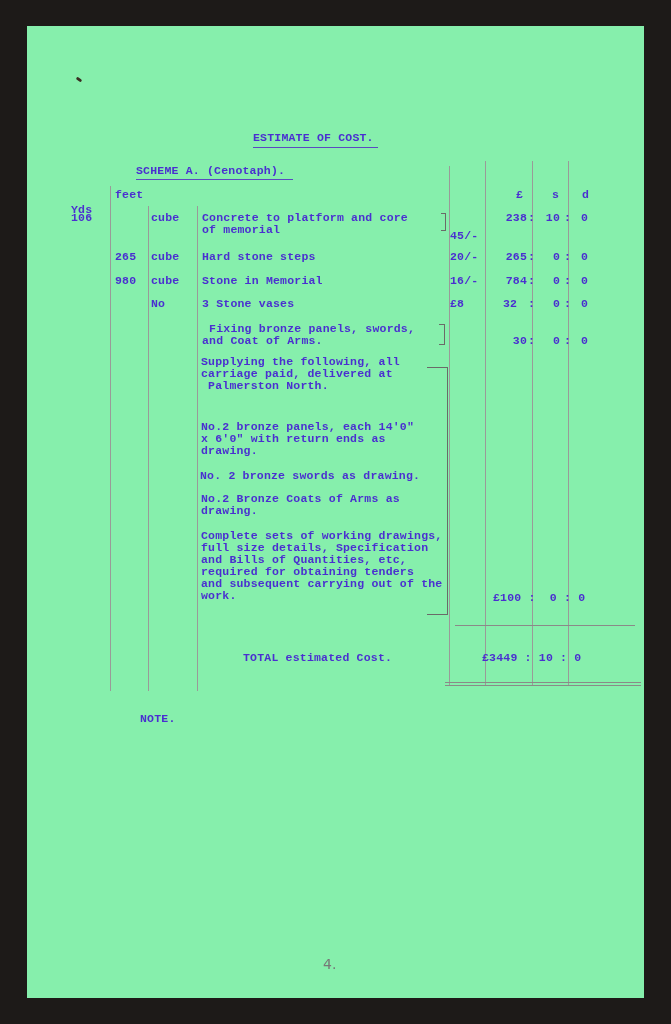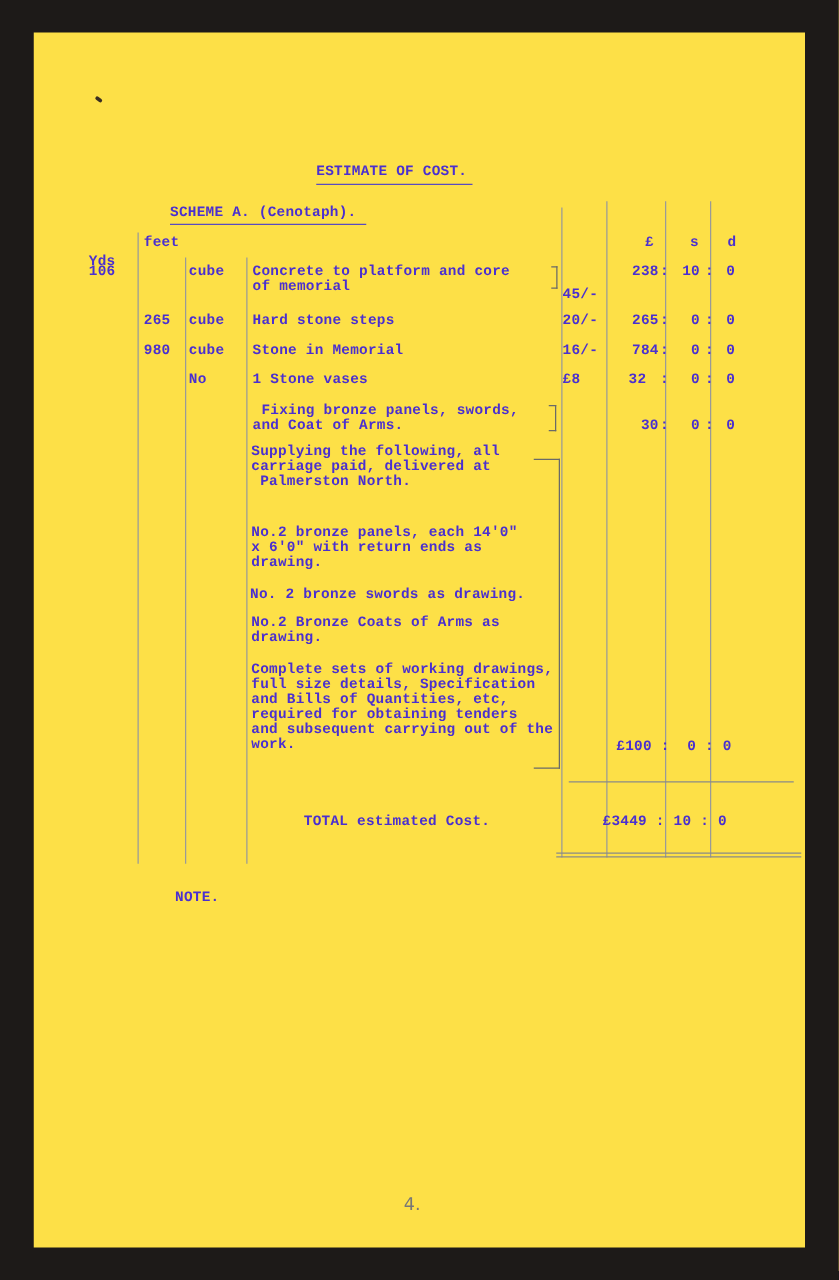--- a/index.html
+++ b/index.html
@@ -2,21 +2,21 @@
 <html><head>
 <meta charset="utf-8">
 <style>
   html, body { margin:0; padding:0; }
   body {
     width:671px; height:1024px; background:#1d1a18; position:relative; overflow:hidden;
     font-family: "Liberation Mono", "DejaVu Sans Mono", monospace;
   }
   .page {
     position:absolute; left:27px; top:26px; width:617px; height:972px;
-    background:#fde047;
+    background:#86efac;
   }
   .speck { position:absolute; left:49px; top:52px; width:6px; height:3px; background:#3a2e22; transform:rotate(35deg); border-radius:2px; }
   .t {
     position:absolute; color:#4a2fd0; font-weight:bold; font-size:11.5px; line-height:12px;
     white-space:pre; letter-spacing:0.2px;
   }
   .vline { position:absolute; width:1px; background:#9a9a98; }
   .hline { position:absolute; height:1px; background:#8a8a88; }
   .uline { position:absolute; height:1px; background:#5a4ac0; }
   .bracket { position:absolute; border:1px solid #6a6a68; border-left:none; }
@@ -82,21 +82,21 @@
     <div class="t" style="left:423px;top:249px;">16/-</div>
     <div class="t r" style="left:466px;top:249px;width:34px;">784</div>
     <div class="t" style="left:501px;top:249px;">:</div>
     <div class="t r" style="left:510px;top:249px;width:23px;">0</div>
     <div class="t" style="left:537px;top:249px;">:</div>
     <div class="t" style="left:554px;top:249px;">0</div>
   </div>
 
   <div>
     <div class="t" style="left:124px;top:272px;">No</div>
-    <div class="t" style="left:175px;top:272px;">1 Stone vases</div>
+    <div class="t" style="left:175px;top:272px;">3 Stone vases</div>
     <div class="t" style="left:423px;top:272px;">£8</div>
     <div class="t r" style="left:466px;top:272px;width:34px;text-align:center;">32</div>
     <div class="t" style="left:501px;top:272px;">:</div>
     <div class="t r" style="left:510px;top:272px;width:23px;">0</div>
     <div class="t" style="left:537px;top:272px;">:</div>
     <div class="t" style="left:554px;top:272px;">0</div>
   </div>
 
   <div>
     <div class="t" style="left:175px;top:297px;"> Fixing bronze panels, swords,

